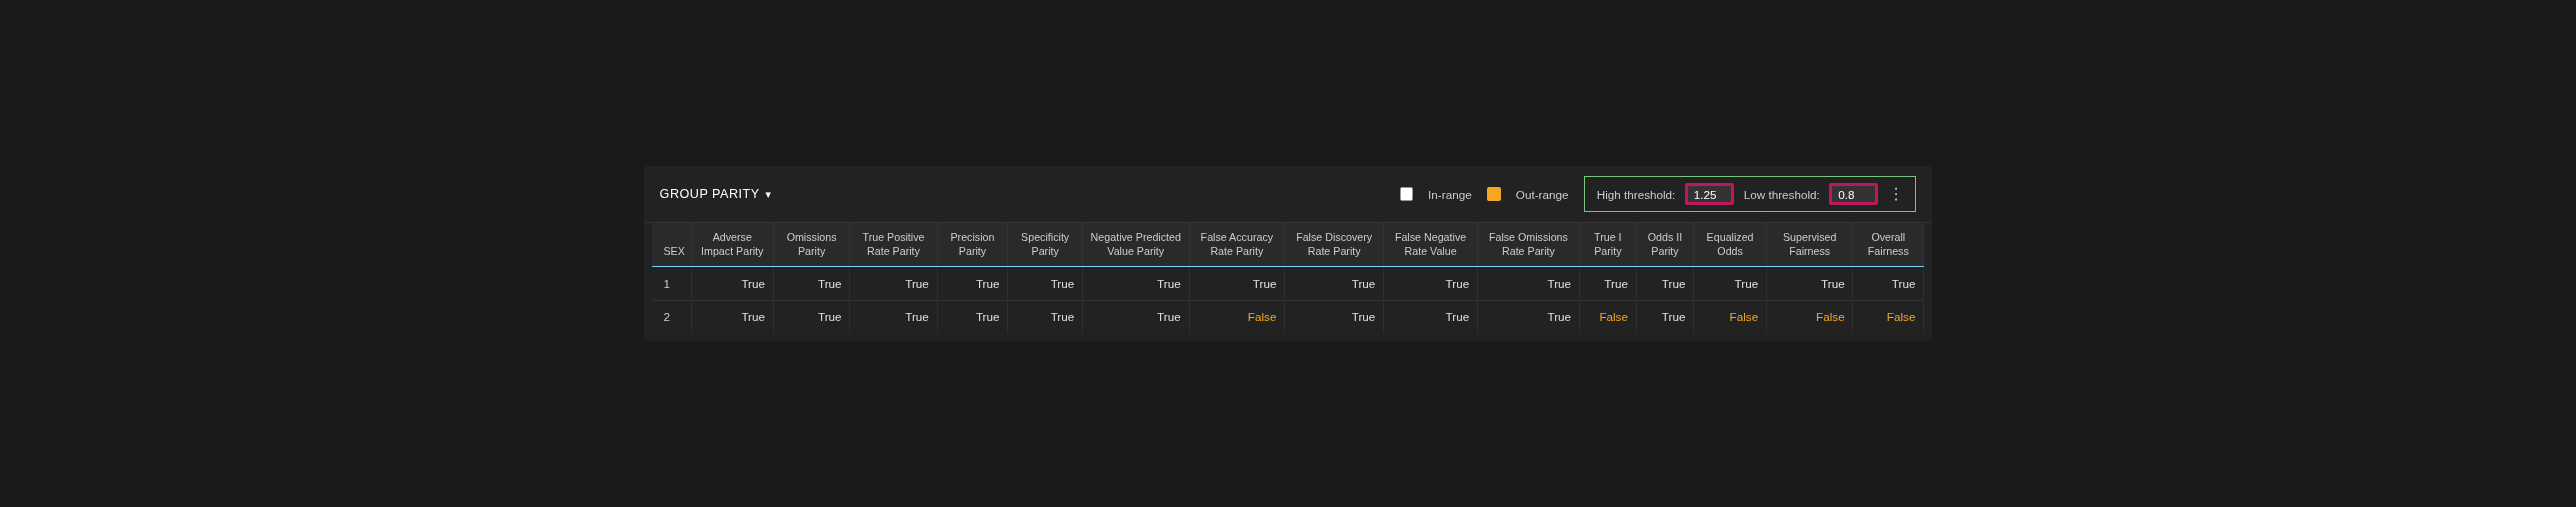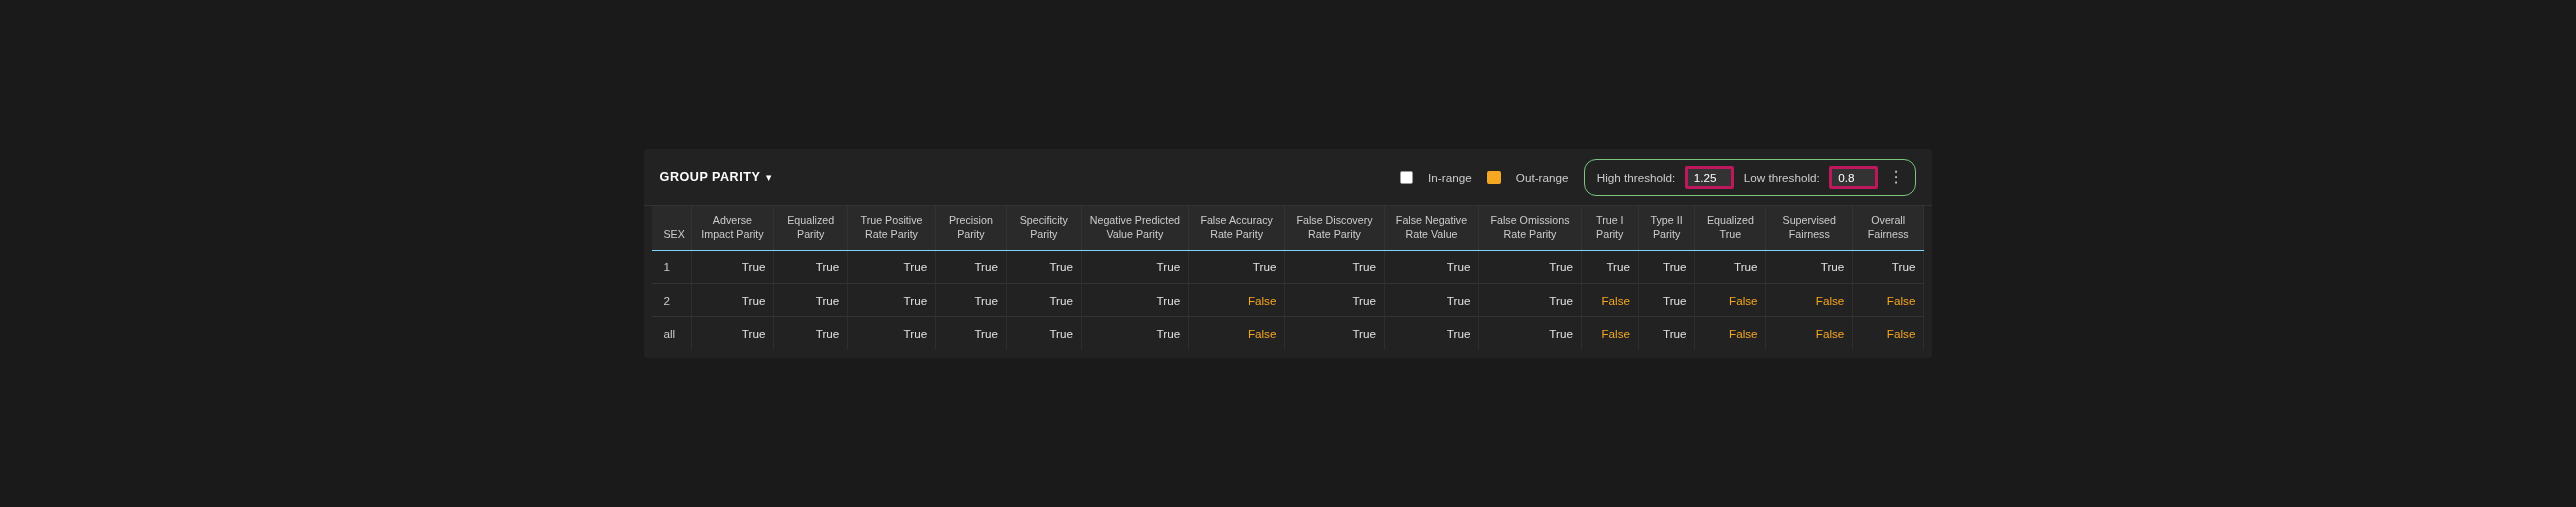--- a/index.html
+++ b/index.html
@@ -33,21 +33,21 @@
       border-bottom: 1px solid #333;
     }
 
     .header-left {
       display: flex;
       align-items: center;
       gap: 5.8px;
     }
 
     .header-title {
-      font-weight: bold;
+      font-weight: normal;
       font-size: 12.6px;
       color: #ffffff;
       letter-spacing: 0.5px;
     }
 
     .chevron-icon {
       color: #ffffff;
       font-size: 10.7px;
     }
 
@@ -78,21 +78,21 @@
 
     .legend-box-orange {
       background: #f5a623;
     }
 
     .threshold-section {
       display: flex;
       align-items: center;
       gap: 9.7px;
       border: 1.9px solid #7bc67e;
-      border-radius: 12px;
+      border-radius: 0;
       padding: 5.8px 11.7px;
     }
 
     .threshold-label {
       font-size: 11.7px;
       color: #cccccc;
     }
 
     .threshold-input {
       background: #333;
@@ -197,32 +197,32 @@
       </div>
     </div>
   </div>
 
   <div class="table-wrapper">
     <table>
       <thead>
         <tr>
         <th>SEX</th>
             <th>Adverse Impact Parity</th>
-            <th>Equalized Parity</th>
+            <th>Omissions Parity</th>
             <th>True Positive Rate Parity</th>
             <th>Precision Parity</th>
             <th>Specificity Parity</th>
             <th>Negative Predicted Value Parity</th>
             <th>False Accuracy Rate Parity</th>
             <th>False Discovery Rate Parity</th>
             <th>False Negative Rate Value</th>
             <th>False Omissions Rate Parity</th>
             <th>True I Parity</th>
-            <th>Type II Parity</th>
-            <th>Equalized True</th>
+            <th>Odds II Parity</th>
+            <th>Equalized Odds</th>
             <th>Supervised Fairness</th>
             <th>Overall Fairness</th>
           </tr>
       </thead>
       <tbody>
       <tr>
             <td>1</td>
             <td class="true-white">True</td>
             <td class="true-white">True</td>
             <td class="true-white">True</td>
@@ -250,36 +250,18 @@
             <td class="false-orange">False</td>
             <td class="true-white">True</td>
             <td class="true-white">True</td>
             <td class="true-white">True</td>
             <td class="false-orange">False</td>
             <td class="true-white">True</td>
             <td class="false-orange">False</td>
             <td class="false-orange">False</td>
             <td class="false-orange">False</td>
           </tr>
-          <tr>
-            <td>all</td>
-            <td class="true-white">True</td>
-            <td class="true-white">True</td>
-            <td class="true-white">True</td>
-            <td class="true-white">True</td>
-            <td class="true-white">True</td>
-            <td class="true-white">True</td>
-            <td class="false-orange">False</td>
-            <td class="true-white">True</td>
-            <td class="true-white">True</td>
-            <td class="true-white">True</td>
-            <td class="false-orange">False</td>
-            <td class="true-white">True</td>
-            <td class="false-orange">False</td>
-            <td class="false-orange">False</td>
-            <td class="false-orange">False</td>
-          </tr>
         </tbody>
     </table>
   </div>
 
 </div>
 
 
 </body></html>

